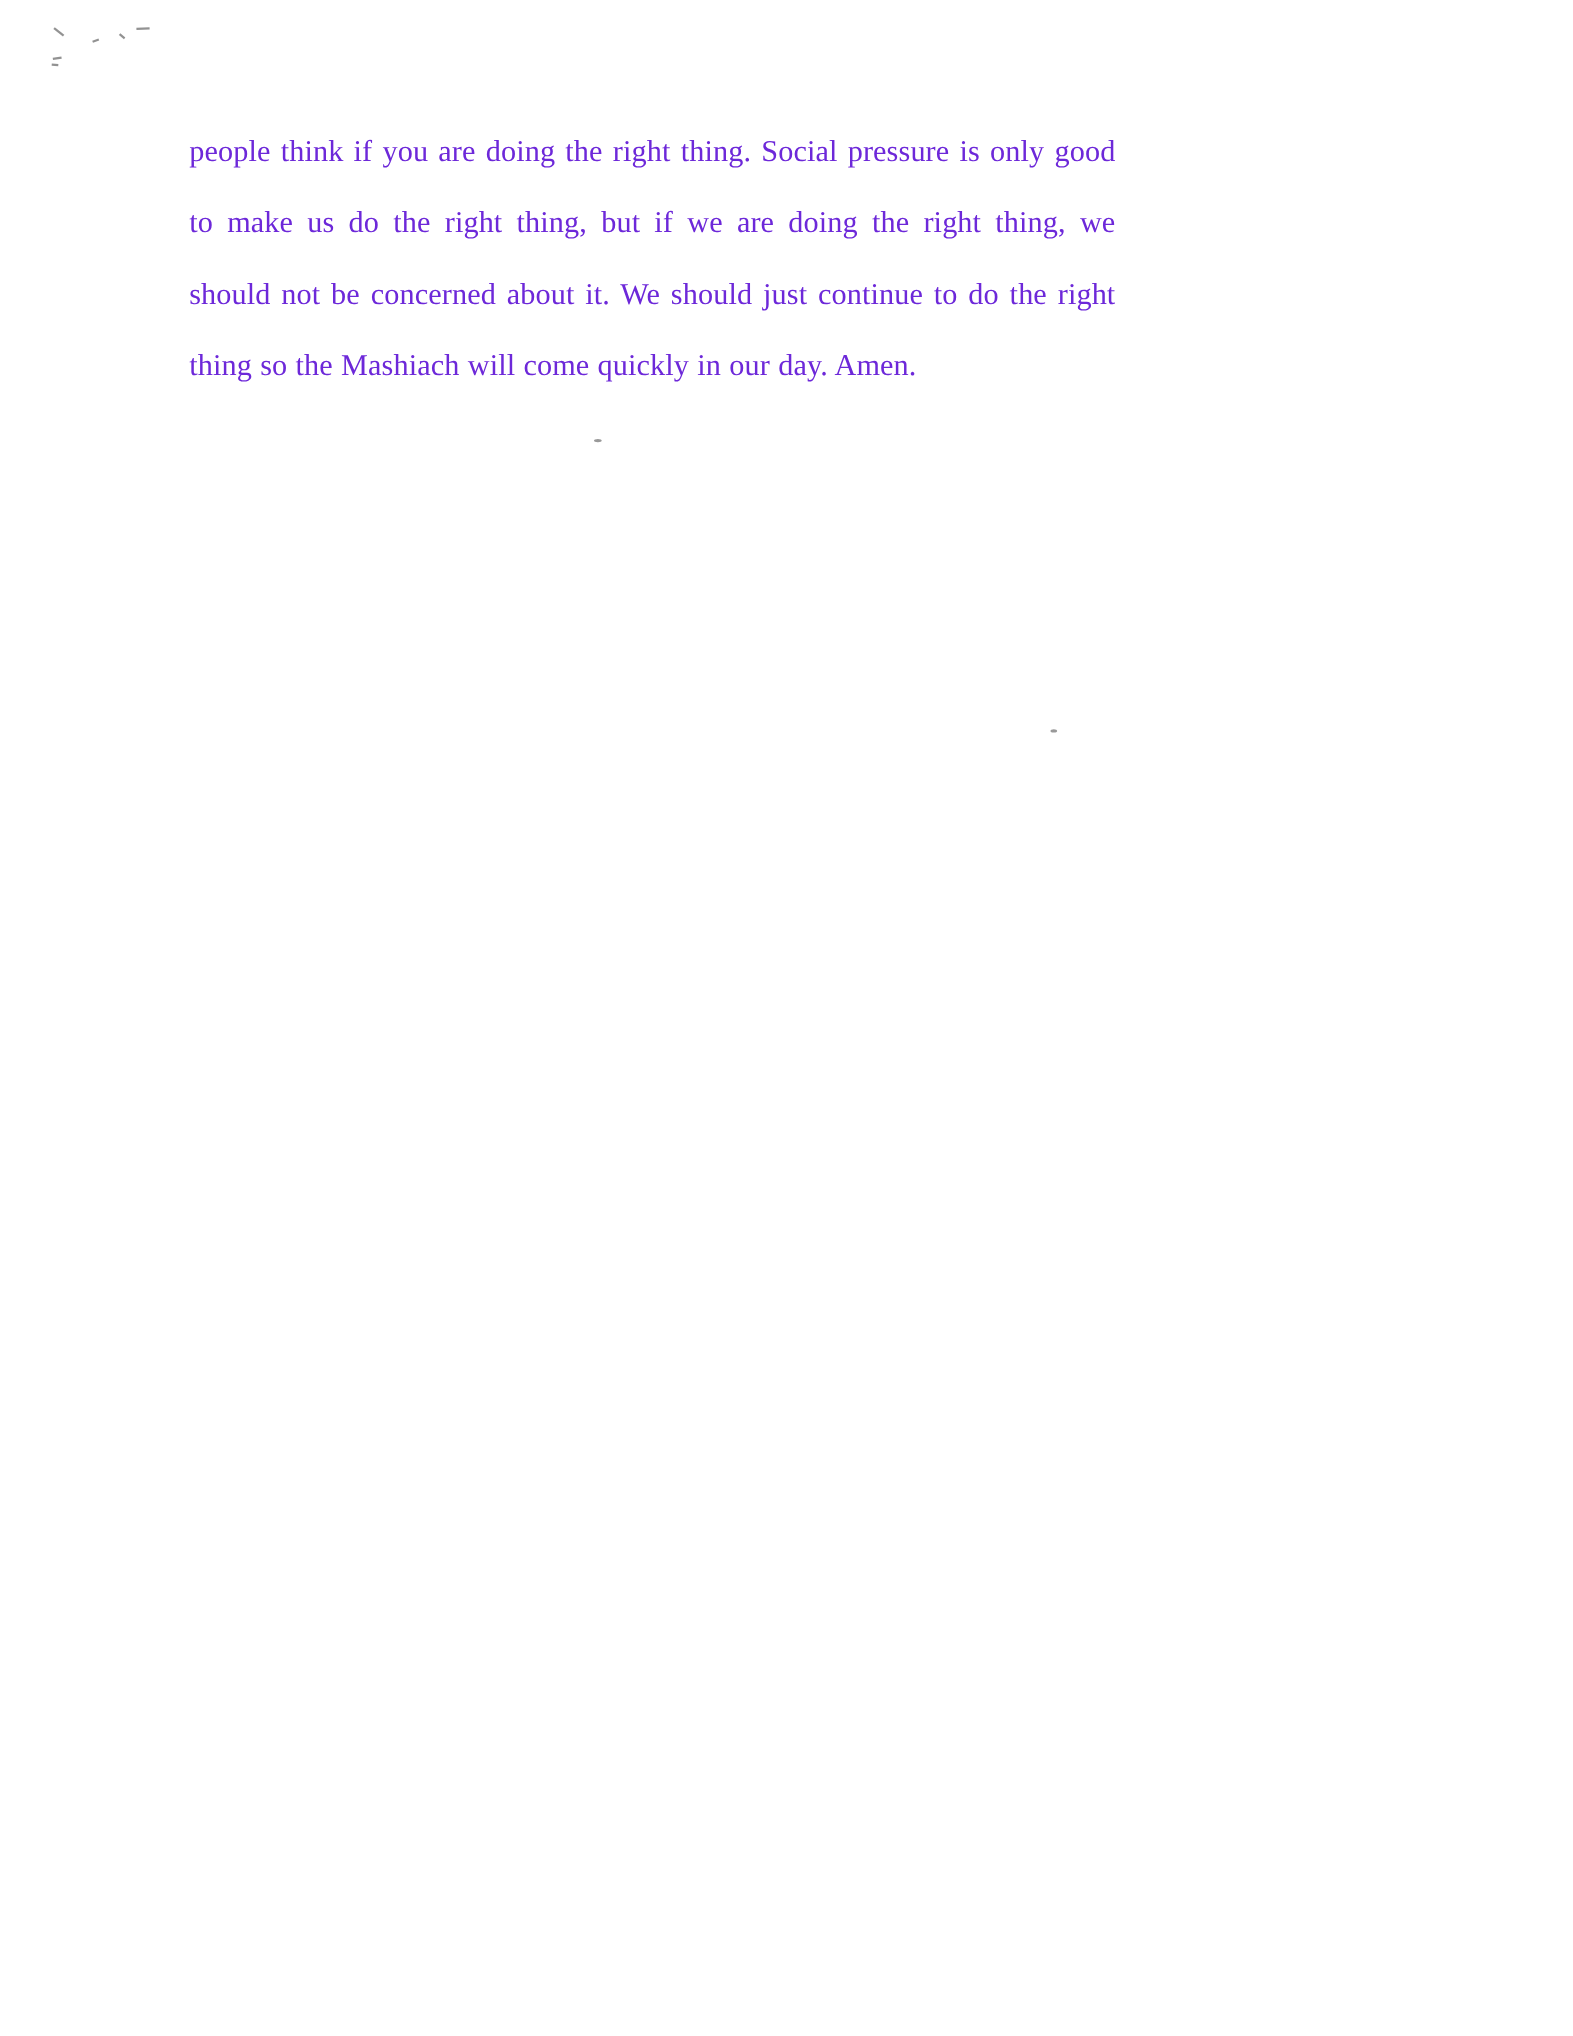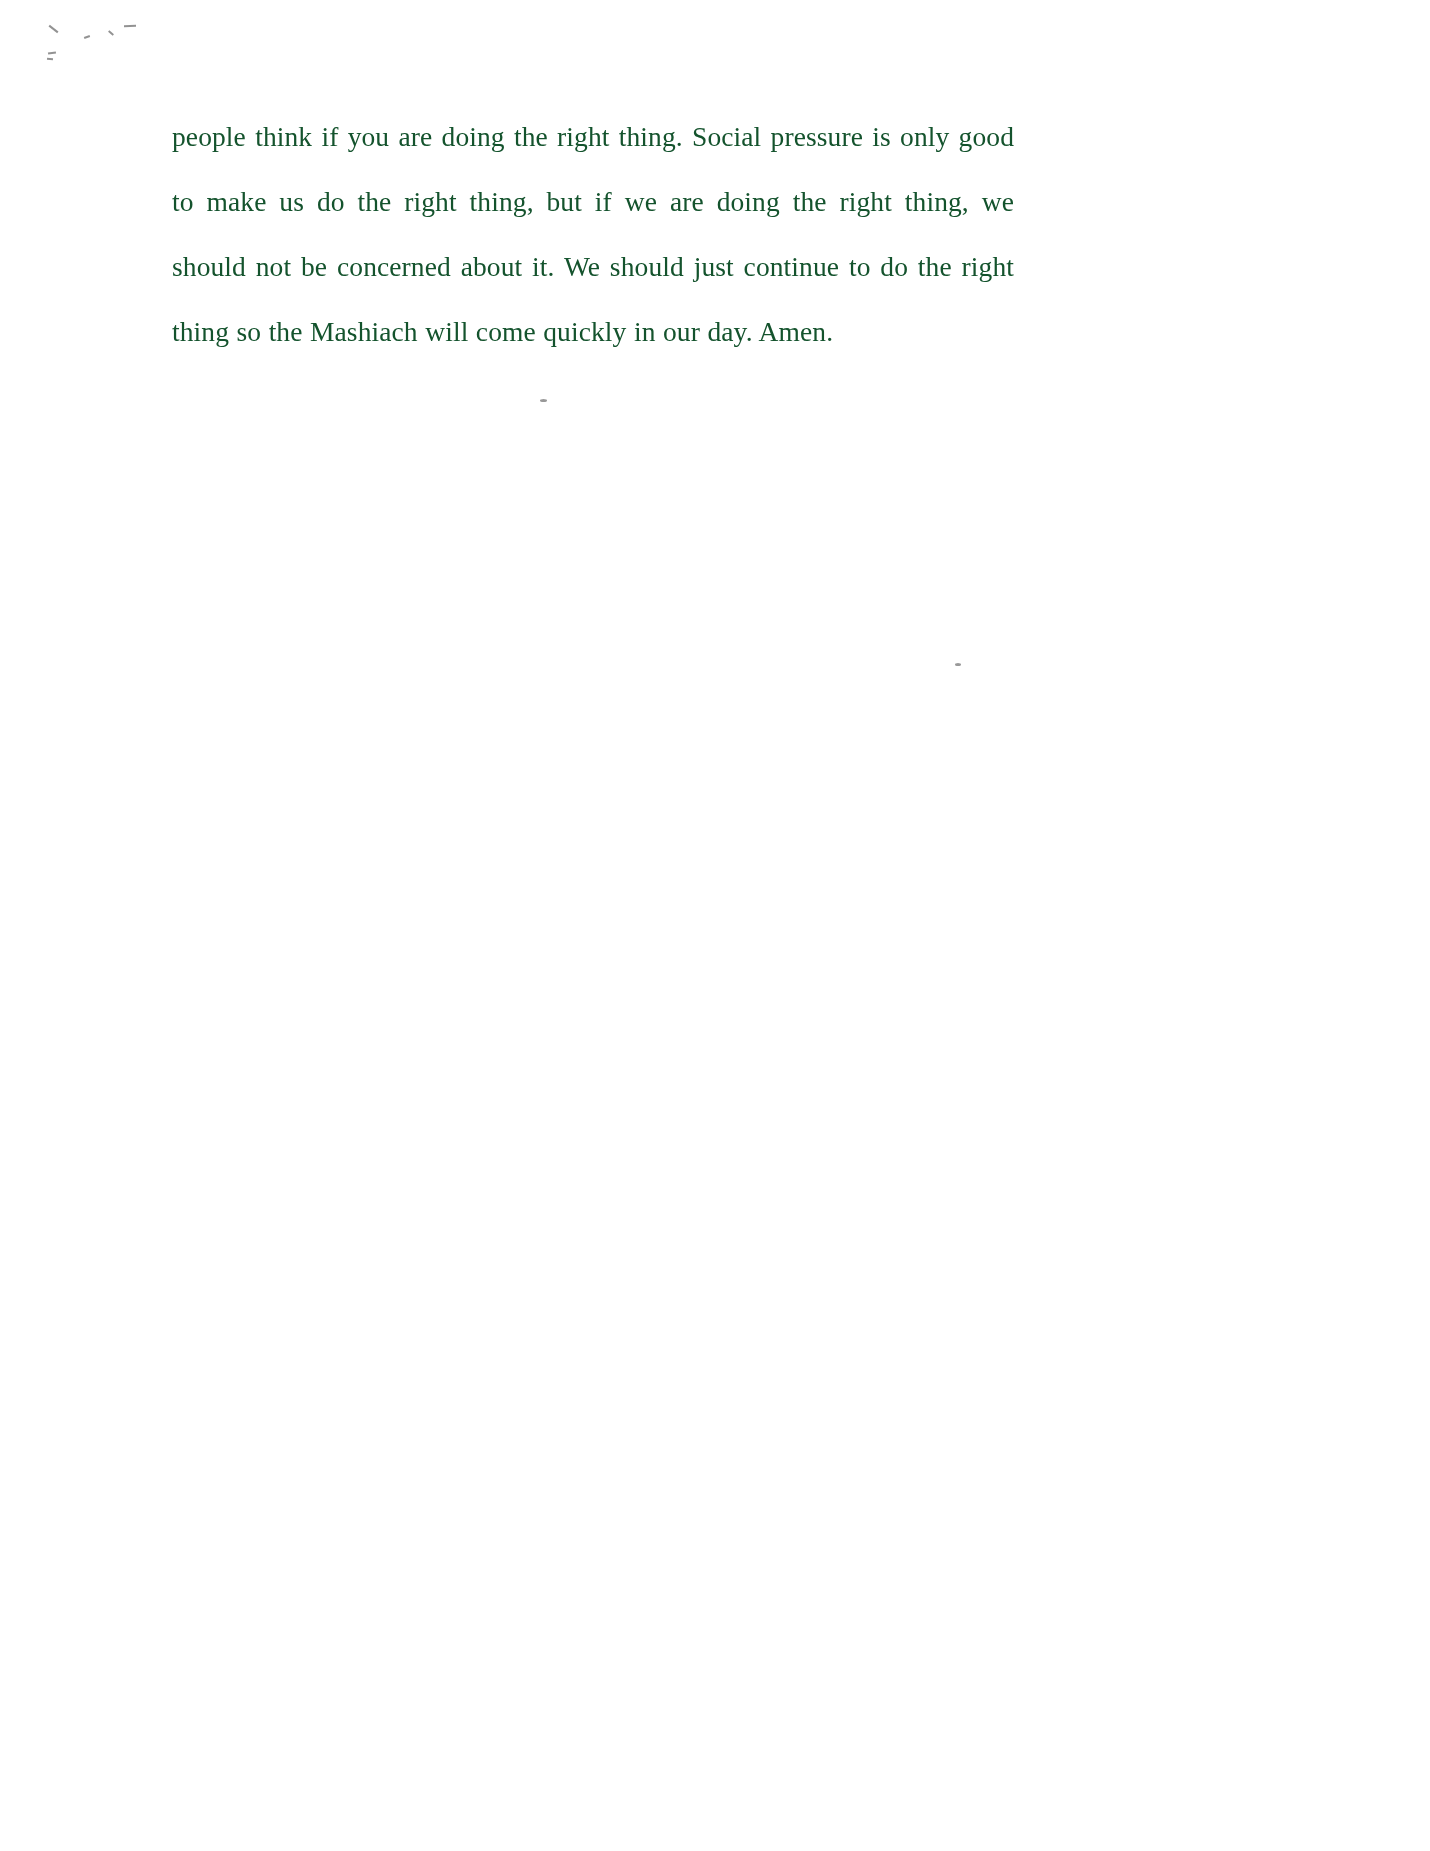--- a/index.html
+++ b/index.html
@@ -7,21 +7,21 @@
     padding: 0;
     background: #ffffff;
   }
   .page {
     position: relative;
     width: 1218px;
     height: 1851px;
     background: #ffffff;
     overflow: hidden;
     font-family: "Liberation Serif", serif;
-    color: #14532d;
+    color: #6d28d9;
   }
   
   .speckles {
     position: absolute;
     left: 40px;
     top: 22px;
     width: 110px;
     height: 50px;
     pointer-events: none;
   }

